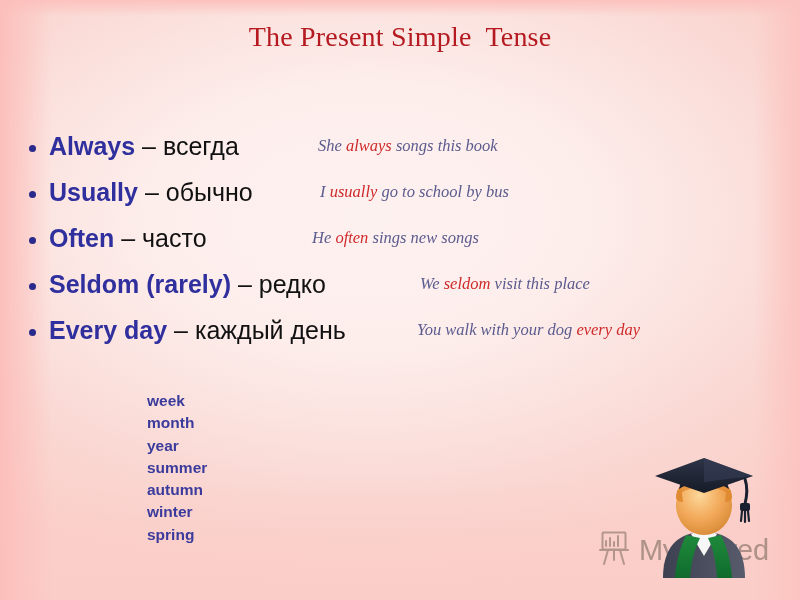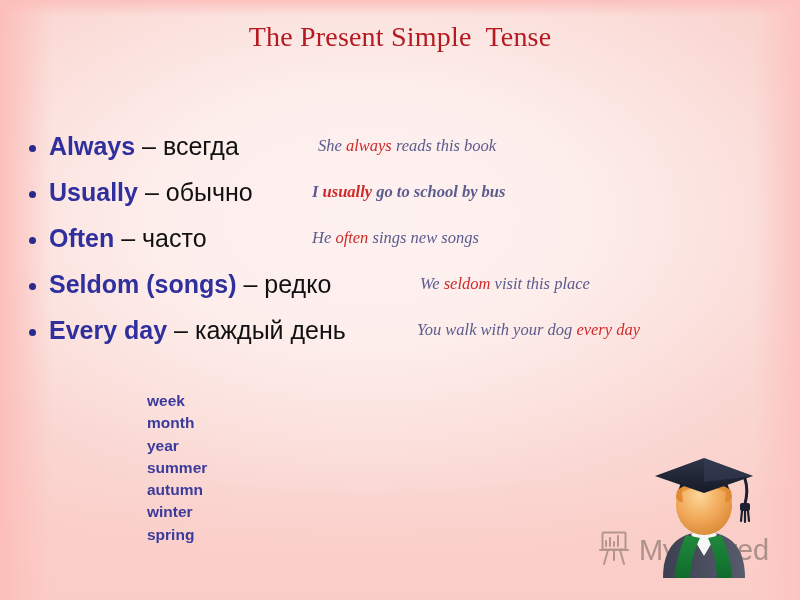--- a/index.html
+++ b/index.html
@@ -174,39 +174,39 @@
   <div id="content">
 
     <div class="slide-title">The Present Simple  Tense</div>
 
 
     <div class="bullets">
 
       <div class="bullet-row">
         <span class="bullet-dot"></span>
         <span class="bullet-main"><span class="kw">Always</span><span class="tr"> – </span><span class="tr">всегда</span></span>
-        <span class="example" id="ex0" style="left: 318px;"><span>She </span><span class="hl">always</span><span> reads this book</span></span>
+        <span class="example" id="ex0" style="left: 318px;"><span>She </span><span class="hl">always</span><span> songs this book</span></span>
       </div>
 
       <div class="bullet-row">
         <span class="bullet-dot"></span>
         <span class="bullet-main"><span class="kw">Usually</span><span class="tr"> – </span><span class="tr">обычно</span></span>
-        <span class="example" id="ex1" style="left: 312px; font-weight: bold;"><span>I </span><span class="hl">usually</span><span> go to school by bus</span></span>
+        <span class="example" id="ex1" style="left: 320px;"><span>I </span><span class="hl">usually</span><span> go to school by bus</span></span>
       </div>
 
 
       <div class="bullet-row">
         <span class="bullet-dot"></span>
         <span class="bullet-main"><span class="kw">Often</span><span class="tr"> – </span><span class="tr">часто</span></span>
         <span class="example" id="ex3" style="left: 312px;"><span>He </span><span class="hl">often</span><span> sings new songs</span></span>
       </div>
 
       <div class="bullet-row">
         <span class="bullet-dot"></span>
-        <span class="bullet-main"><span class="kw">Seldom (songs)</span><span class="tr"> – </span><span class="tr">редко</span></span>
+        <span class="bullet-main"><span class="kw">Seldom (rarely)</span><span class="tr"> – </span><span class="tr">редко</span></span>
         <span class="example" id="ex4" style="left: 420px;"><span>We </span><span class="hl">seldom</span><span> visit this place</span></span>
       </div>
 
       <div class="bullet-row">
         <span class="bullet-dot"></span>
         <span class="bullet-main"><span class="kw">Every day</span><span class="tr"> – </span><span class="tr">каждый день</span></span>
         <span class="example" id="ex5" style="left: 417px;"><span>You walk with your dog </span><span class="hl">every day</span><span></span></span>
       </div>
     </div>
 

